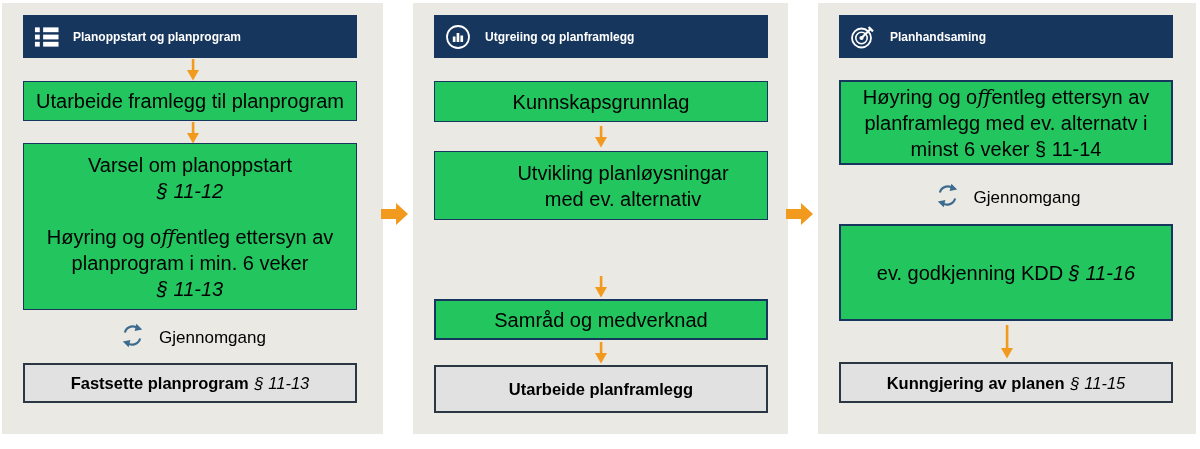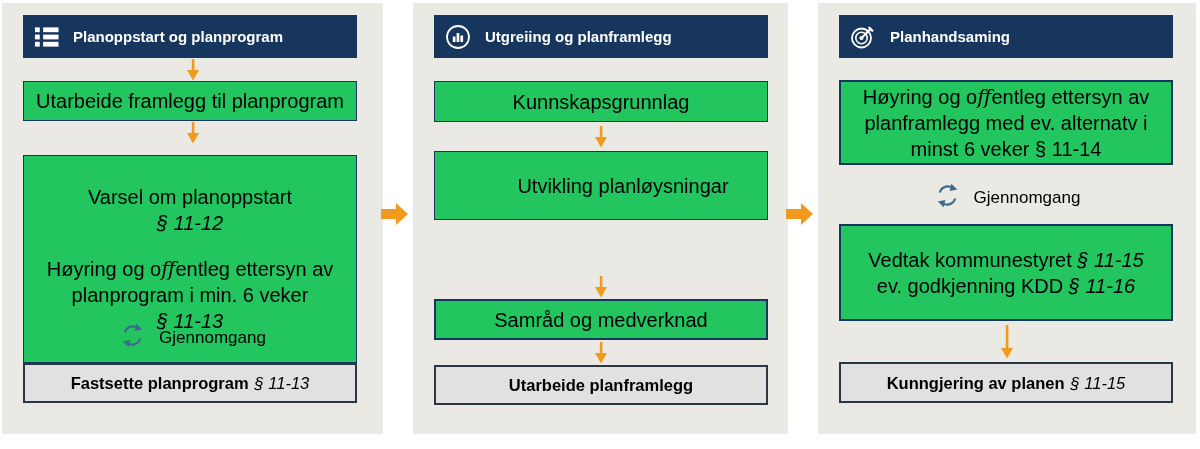--- a/index.html
+++ b/index.html
@@ -5,21 +5,21 @@
   html,body{margin:0;padding:0;background:#ffffff;}
   .canvas{position:relative;width:1200px;height:449px;background:#ffffff;
           font-family:"Liberation Sans",sans-serif;color:#000;overflow:hidden;}
   .panel{position:absolute;top:3px;height:431px;background:#eae9e3;}
   .panel.p1{left:2px;width:381px;}
   .panel.p2{left:413px;width:375px;}
   .panel.p3{left:818px;width:378px;}
 
   .hd{position:absolute;left:21px;width:334px;height:43px;background:#17365d;
       display:flex;align-items:center;gap:14px;padding-left:11px;box-sizing:border-box;}
-  .hd-label{color:#ffffff;font-weight:bold;font-size:15px;white-space:nowrap;}
+  .hd-label{color:#ffffff;font-weight:bold;font-size:12px;white-space:nowrap;}
   .hd-icon{display:flex;align-items:center;}
 
   .bx{position:absolute;left:21px;width:334px;box-sizing:border-box;background:#22c55e;
       border:1px solid #17365d;display:flex;flex-direction:column;align-items:center;
       justify-content:center;text-align:center;font-size:20px;line-height:26px;}
   .bx.b2{border-width:2px;}
   .bx.dashed{border:2px dashed #24435f;font-style:italic;}
   .bx.final{background:#e1e1e1;border:2px solid #2c3744;flex-direction:row;gap:6px;
             font-size:16.5px;}
   .fb{font-weight:bold;}
@@ -70,21 +70,21 @@
 
     <div class="darr" style="top:119px;">
       <svg width="14" height="22" viewBox="0 0 14 22">
           <g fill="#f29a1d">
         <rect x="5.8" y="0" width="2.6" height="12"></rect>
             <polygon points="1,11 13,11 7,21.5"></polygon>
           </g>
         </svg>
     </div>
 
-    <div class="bx" style="top:152px;height:208px;">
+    <div class="bx" style="top:140px;height:167px;">
       <div class="ln">Varsel om planoppstart</div>
       <div class="ln ref">§ 11-12</div>
       <div class="spacer"></div>
       <div class="ln"><span>Høyring og o</span><span class="lig">ﬀ</span><span>entleg ettersyn av</span></div>
       <div class="ln">planprogram i min. 6 veker</div>
       <div class="ln ref">§ 11-13</div>
     </div>
 
     <div class="review" style="top:319px;">
       <span>
@@ -131,20 +131,21 @@
       <svg width="14" height="22" viewBox="0 0 14 22">
           <g fill="#f29a1d">
         <rect x="5.8" y="0" width="2.6" height="12"></rect>
             <polygon points="1,11 13,11 7,21.5"></polygon>
           </g>
         </svg>
     </div>
 
     <div class="bx" style="top:148px;height:69px;padding-left:44px;">
       <div class="ln">Utvikling planløysningar</div>
+      <div class="ln">med ev. alternativ</div>
     </div>
 
 
     <div class="darr" style="top:273px;">
       <svg width="14" height="22" viewBox="0 0 14 22">
           <g fill="#f29a1d">
         <rect x="5.8" y="0" width="2.6" height="12"></rect>
             <polygon points="1,11 13,11 7,21.5"></polygon>
           </g>
         </svg>
@@ -156,21 +157,21 @@
 
     <div class="darr" style="top:339px;">
       <svg width="14" height="22" viewBox="0 0 14 22">
           <g fill="#f29a1d">
         <rect x="5.8" y="0" width="2.6" height="12"></rect>
             <polygon points="1,11 13,11 7,21.5"></polygon>
           </g>
         </svg>
     </div>
 
-    <div class="bx final" style="top:362px;height:40px;">
+    <div class="bx final" style="top:362px;height:48px;">
       <span class="fb">Utarbeide planframlegg</span>
     </div>
   </section>
 
   <section class="panel p3">
     <header class="hd" style="top:12px;">
       <span class="hd-icon">
         <svg width="26" height="26" viewBox="0 0 26 26">
           <circle cx="11.5" cy="14" r="9.5" fill="none" stroke="#ffffff" stroke-width="1.8"></circle>
           <circle cx="11.5" cy="14" r="5.7" fill="none" stroke="#ffffff" stroke-width="1.6"></circle>
@@ -198,21 +199,20 @@
           <g fill="#3c6b90">
             <polygon points="15.4,1.6 20.6,6.6 13.9,7.9"></polygon>
             <polygon points="8.6,22.4 3.4,17.4 10.1,16.1"></polygon>
           </g>
         </svg>
       </span>
       <span>Gjennomgang</span>
     </div>
 
     <div class="bx b2" style="top:221px;height:97px;">
-      <div class="ln"><span>Vedtak kommunestyret</span> <span class="ref">§ 11-15</span></div>
       <div class="ln"><span>ev. godkjenning KDD</span> <span class="ref">§ 11-16</span></div>
     </div>
 
     <div class="darr" style="top:322px;">
       <svg width="14" height="34" viewBox="0 0 14 34">
           <g fill="#f29a1d">
         <rect x="5.8" y="0" width="2.6" height="24"></rect>
             <polygon points="1,23 13,23 7,33.5"></polygon>
           </g>
         </svg>

